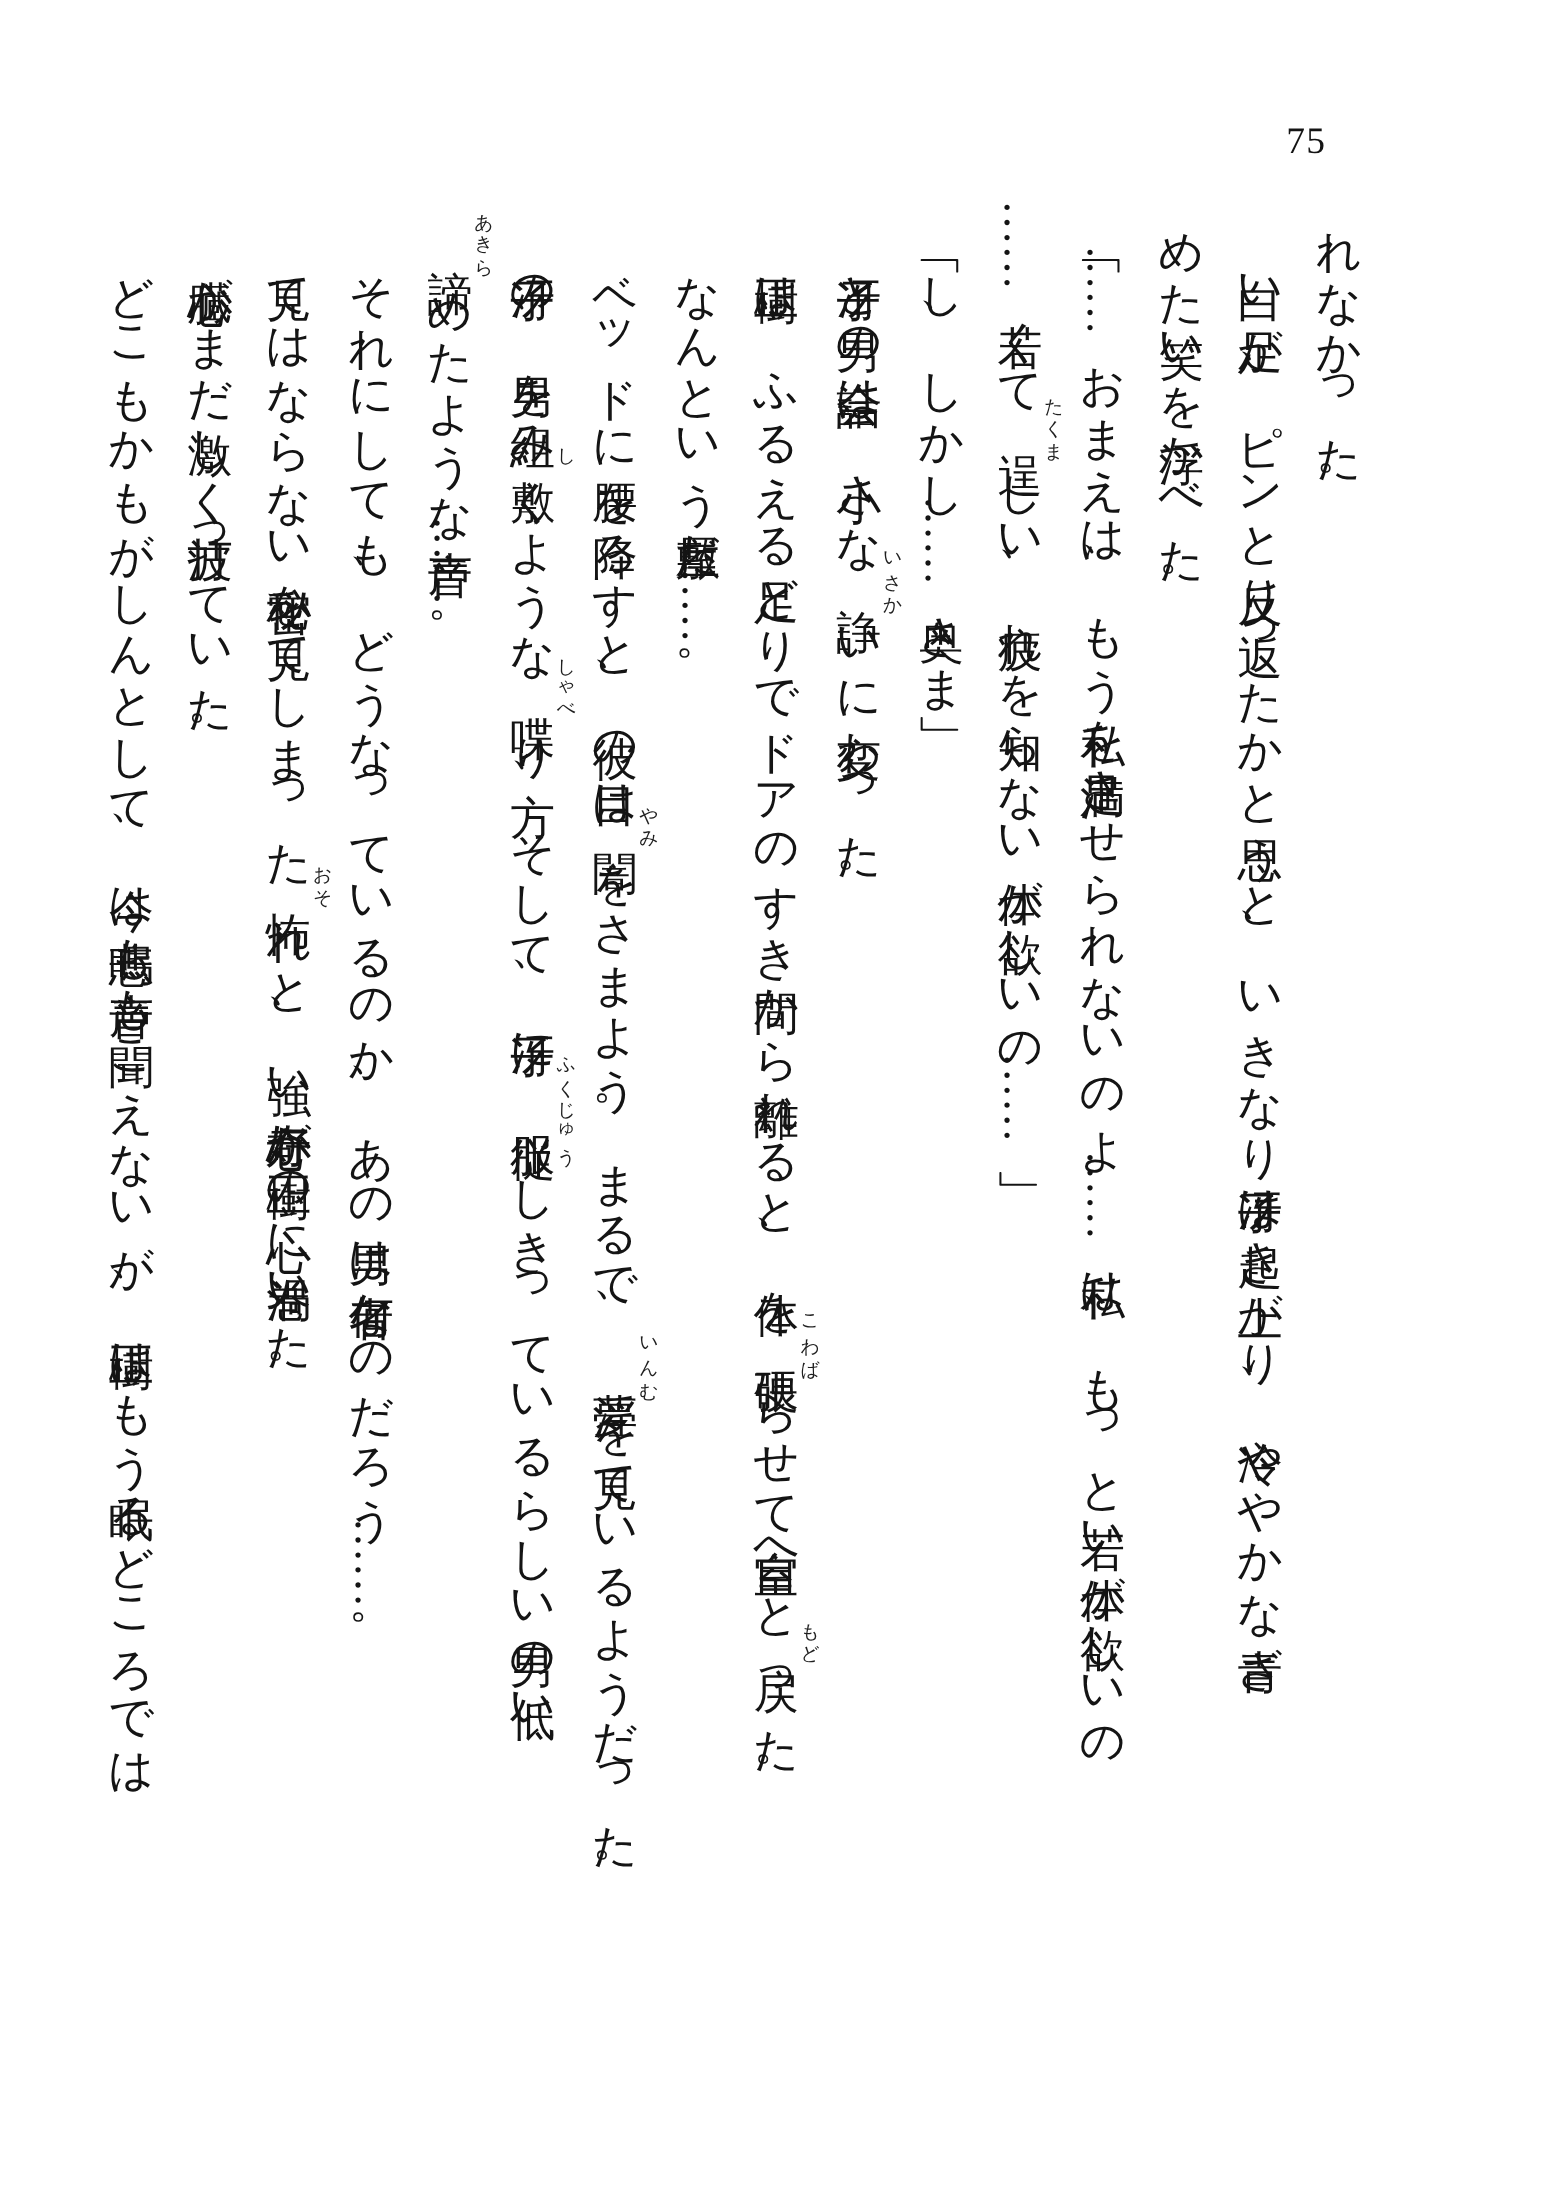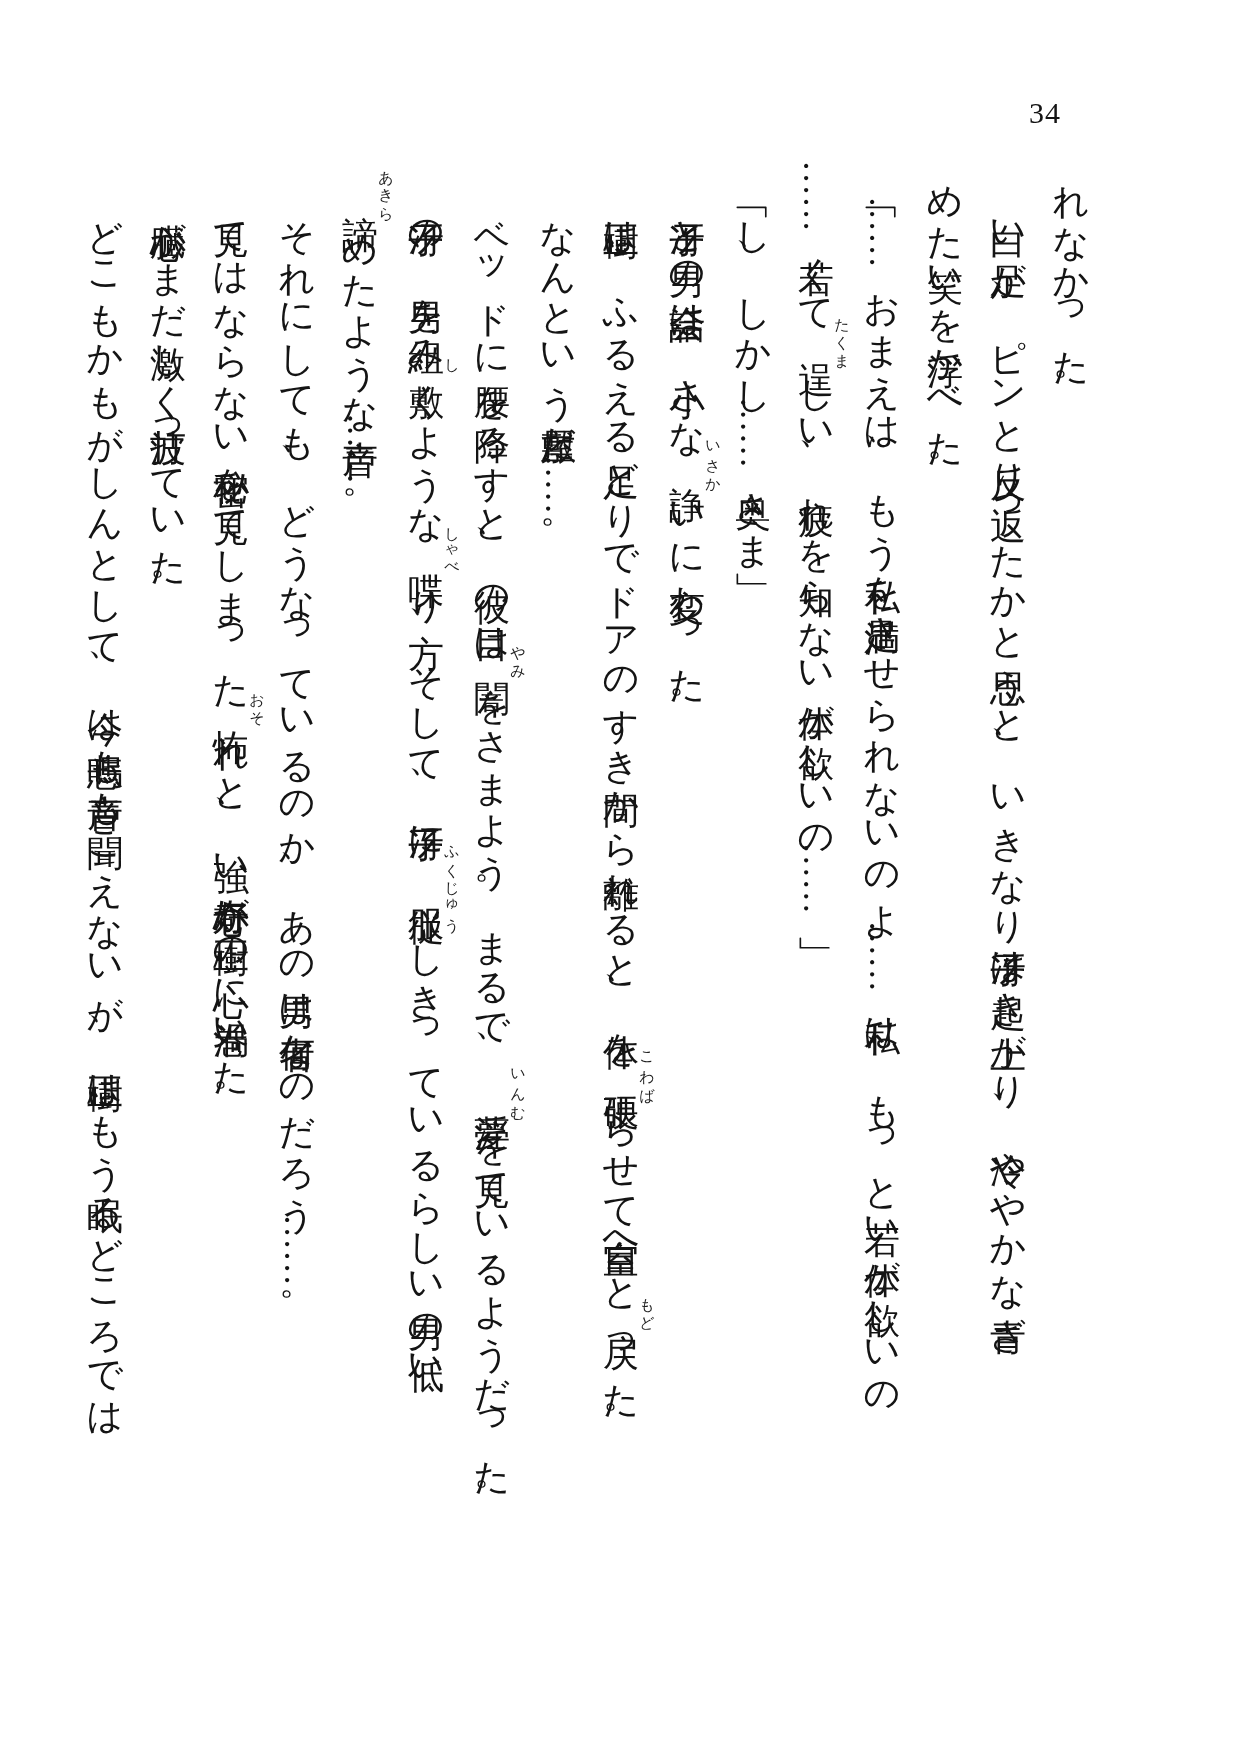--- a/index.html
+++ b/index.html
@@ -56,21 +56,21 @@
   rt {
     font-size: 15px;
     letter-spacing: 1px;
     opacity: 0.95;
   }
 </style>
 </head>
 <body>
 
 <div class="page">
-  <div class="page-number">34</div>
+  <div class="page-number">75</div>
   <div class="text-block">
       <div class="text-line">れなかった。</div>
       <div class="text-line indent">白い足が、ピンと反り返ったかと思うと、いきなり冴子は起き上がり、冷ややかな青ざ</div>
       <div class="text-line">めた笑いを浮かべた。</div>
       <div class="text-line indent">「……おまえは、もう私を満足させられないのよ……私は、もっと若い体が欲しいの</div>
       <div class="text-line">……若くて<ruby>逞<rt>たくま</rt></ruby>しい、疲れを知らない体が欲しいの……」</div>
       <div class="text-line indent">「し、しかし……奥さま」</div>
       <div class="text-line indent">冴子と男の会話は、小さな<ruby>諍<rt>いさか</rt></ruby>いに変わった。</div>
       <div class="text-line indent">正樹は、ふるえる足どりでドアのすき間から離れると、体を<ruby>硬張<rt>こわば</rt></ruby>らせて自室へと<ruby>戻<rt>もど</rt></ruby>った。</div>
       <div class="text-line indent">なんという屋敷だ……。</div>

